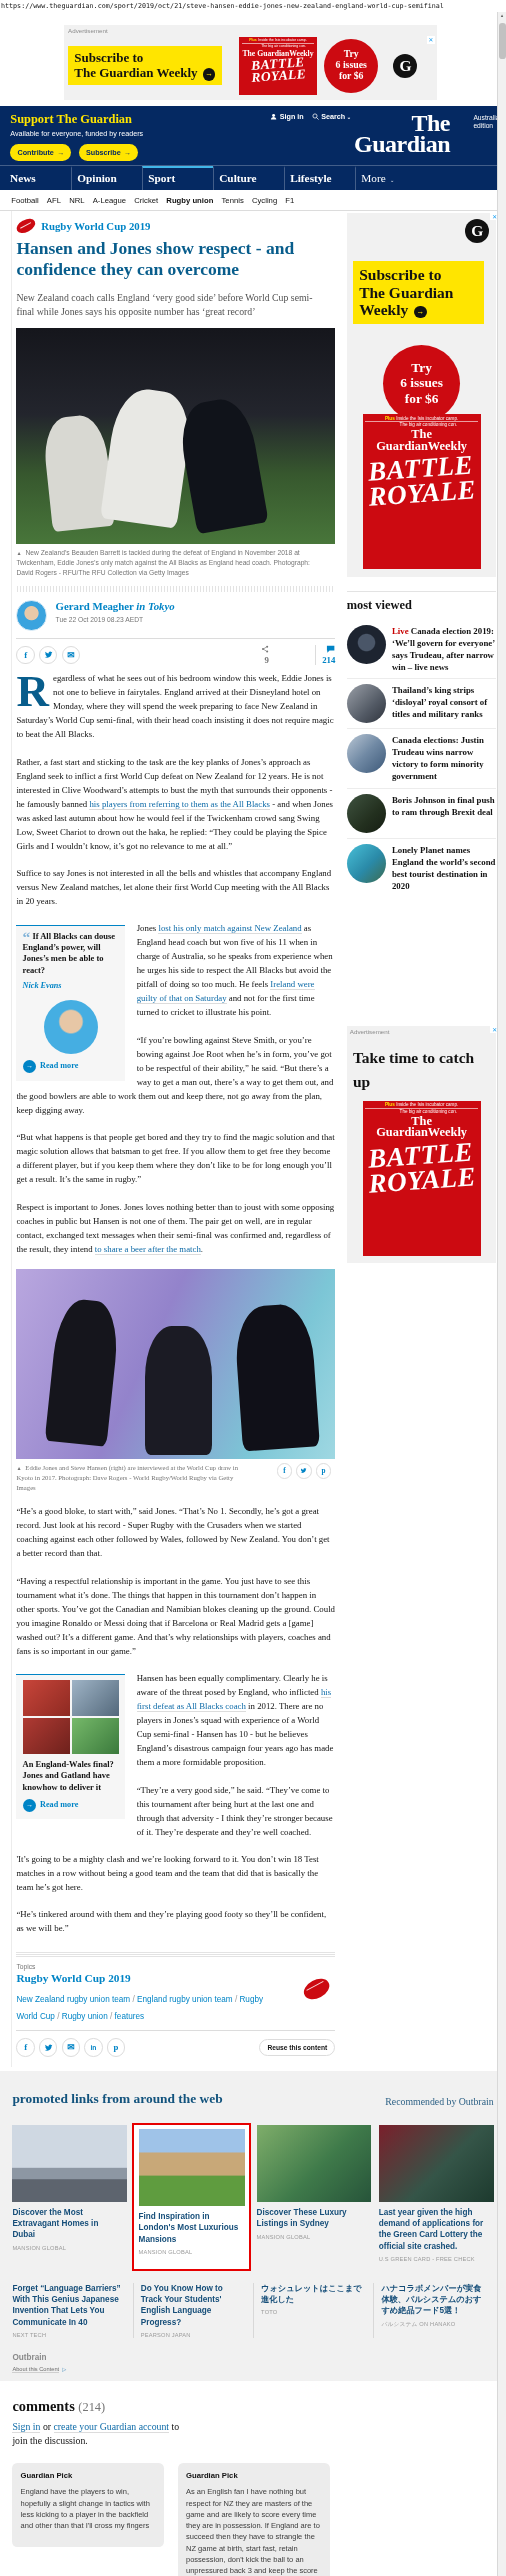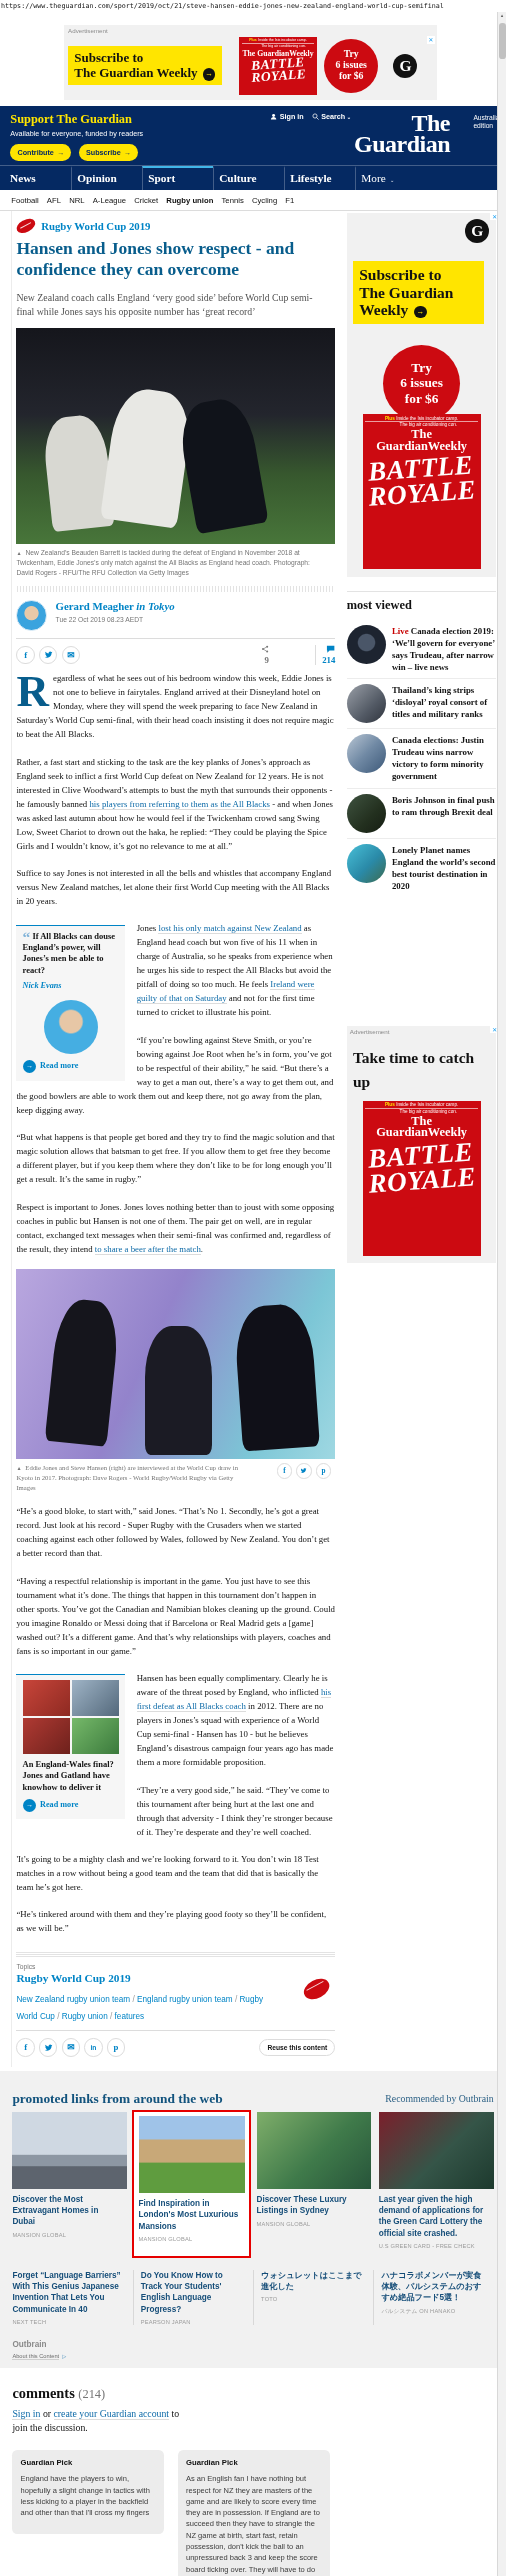--- a/index.html
+++ b/index.html
@@ -145,21 +145,21 @@
   .mv-t2 { background:linear-gradient(135deg,#b9c6d4,#7089a4 50%,#3c5878); }
   .mv-t3 { background:linear-gradient(135deg,#3f5340,#23301f 60%,#151d12); }
   .mv-t4 { background:linear-gradient(135deg,#49c0d8,#2a8aa8 55%,#3d6b4e); }
   .mv-text { font-family:"Liberation Serif",serif; font-size:8.8px; line-height:12px; font-weight:bold; color:#121212; }
   .mv-live { color:#c70000; font-weight:bold; }
   .rail-gap { height:129px; }
   .rail-ad2-head { font-family:"Liberation Serif",serif; font-weight:bold; font-size:15.5px; line-height:24px; color:#121212; padding:8.2px 5.2px 4.1px 3.1px; }
 
   
   .promoted { background:#f1f1f1; margin-top:4.1px; padding:19.6px 12.4px 8.2px 12.4px; }
-  .promo-head-row { display:flex; align-items:center; margin-bottom:5px; }
+  .promo-head-row { display:flex; align-items:flex-end; margin-bottom:18px; }
   .promo-heading { font-family:"Liberation Serif",serif; font-weight:bold; font-size:13.4px; color:#12537d; }
   .promo-attr { margin-left:auto; font-family:"Liberation Serif",serif; font-size:9.8px; color:#2e6286; cursor:pointer; }
   .promo-row1 { display:flex; gap:7.2px; }
   .promo-card { width:115px; cursor:pointer; padding:0 0 7.2px 0; }
   .promo-card.highlight { outline:2.1px solid #e60000; background:#fff; }
   .promo-img { width:100%; height:77px; margin-bottom:5.2px; }
   .pi-0 { background:linear-gradient(180deg,#cfd8e2 0 55%,#8d97a3 56% 70%,#5d646e 71%); }
   .pi-1 { background:linear-gradient(135deg,#7fae6a,#3f7a4a 55%,#27543a); }
   .pi-2 { background:linear-gradient(180deg,#9fc3e8 0 30%,#c8a878 31% 60%,#5f9c3f 61%); }
   .pi-3 { background:linear-gradient(135deg,#7b1f2b,#355548 55%,#1d3a2e); }

